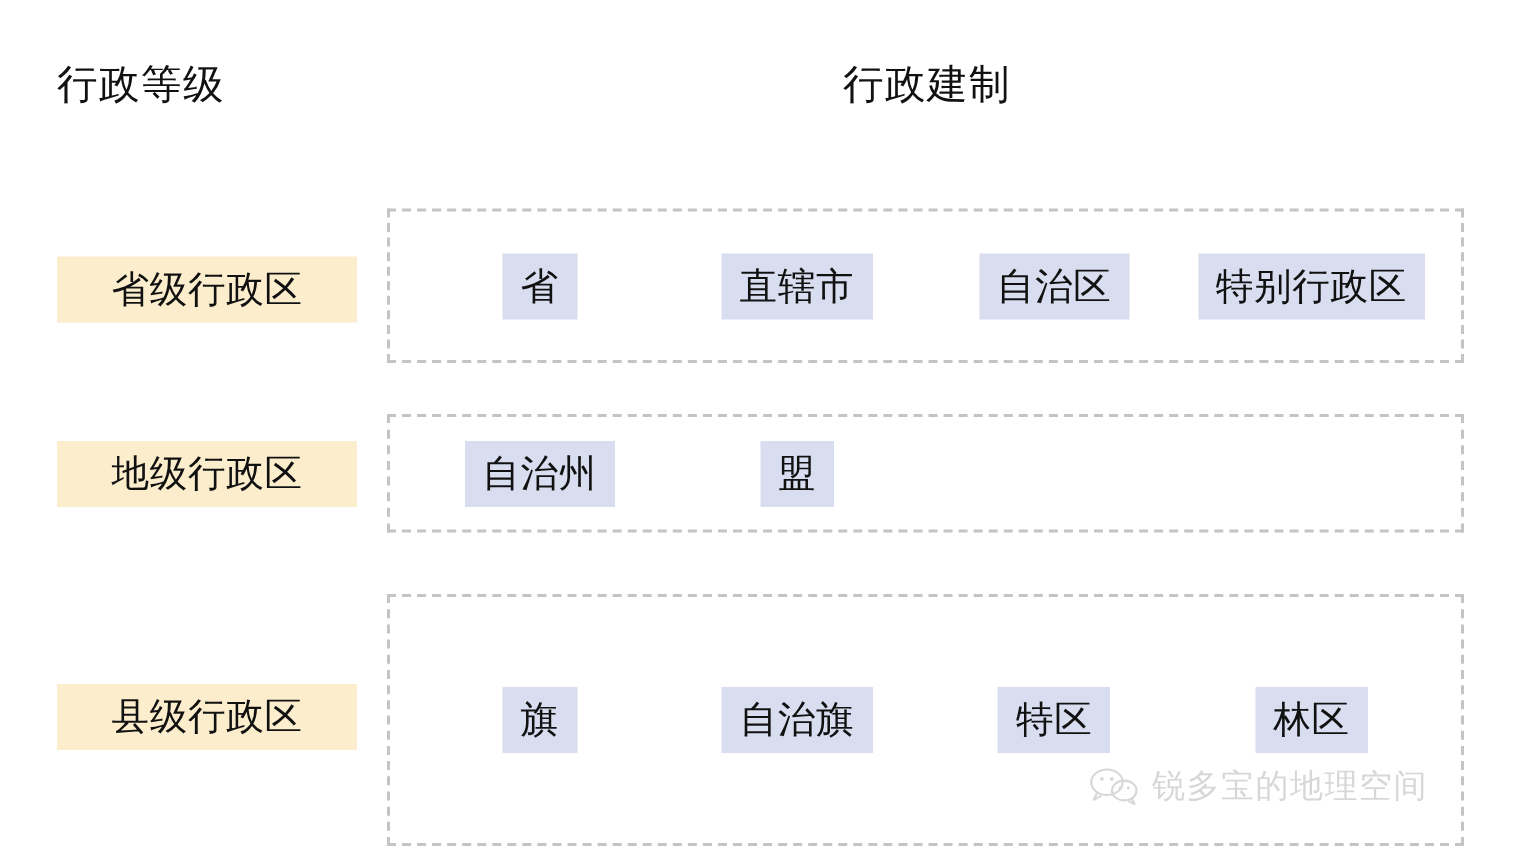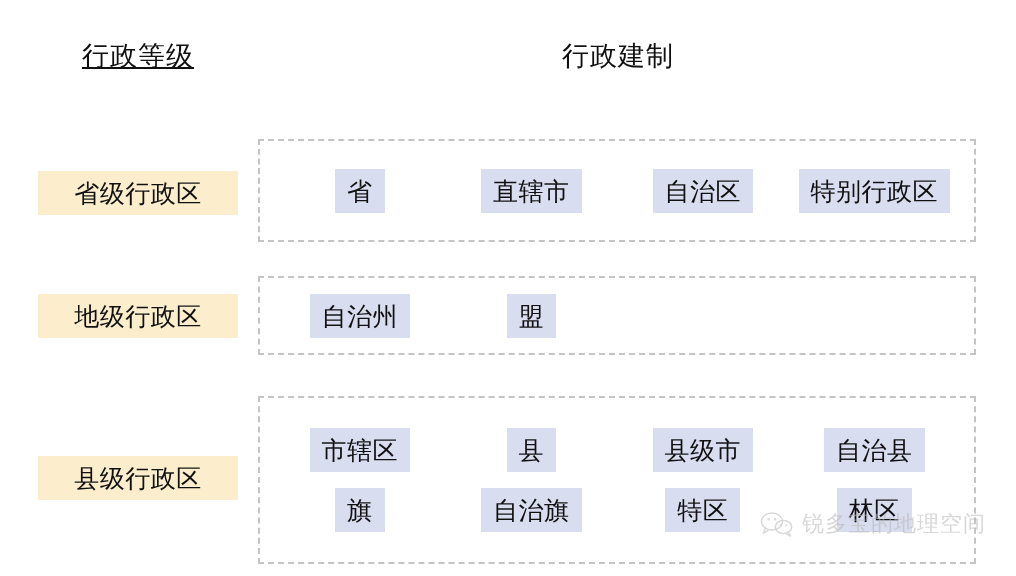--- a/index.html
+++ b/index.html
@@ -21,26 +21,25 @@
     position: absolute;
     top: 38px;
     left: 0;
     width: 1016px;
     height: 46px;
   }
   .header-level {
     position: absolute;
     left: 38px;
     width: 200px;
-    text-align: center;
+    text-align: left;
     font-size: 27px;
     line-height: 36px;
     letter-spacing: 1px;
     color: #111111;
-    text-decoration: underline;
   }
   .header-system {
     position: absolute;
     left: 258px;
     width: 720px;
     text-align: center;
     font-size: 27px;
     line-height: 36px;
     letter-spacing: 1px;
     color: #111111;
@@ -111,21 +110,21 @@
     padding: 0 12px;
     text-align: center;
     white-space: nowrap;
     letter-spacing: 0.5px;
     box-sizing: border-box;
   }
 
   
   .watermark {
     position: absolute;
-    left: 760px;
+    left: 726px;
     top: 510px;
     display: flex;
     align-items: flex-start;
     gap: 8px;
     opacity: 0.55;
     pointer-events: none;
   }
   .watermark svg { display: block; }
   .watermark-text {
     font-size: 22px;
@@ -166,26 +165,20 @@
         <div class="chip">盟</div>
       </div>
     </div>
   </div>
 </div>
 
 <div class="row row-3">
   <div class="level-label">县级行政区</div>
   <div class="group-box">
     <div class="chips">
-      <div class="chip-line">
-        <div class="chip">市辖区</div>
-        <div class="chip">县</div>
-        <div class="chip">县级市</div>
-        <div class="chip">自治县</div>
-      </div>
       <div class="chip-line">
         <div class="chip">旗</div>
         <div class="chip">自治旗</div>
         <div class="chip">特区</div>
         <div class="chip">林区</div>
       </div>
     </div>
   </div>
 </div>
 

